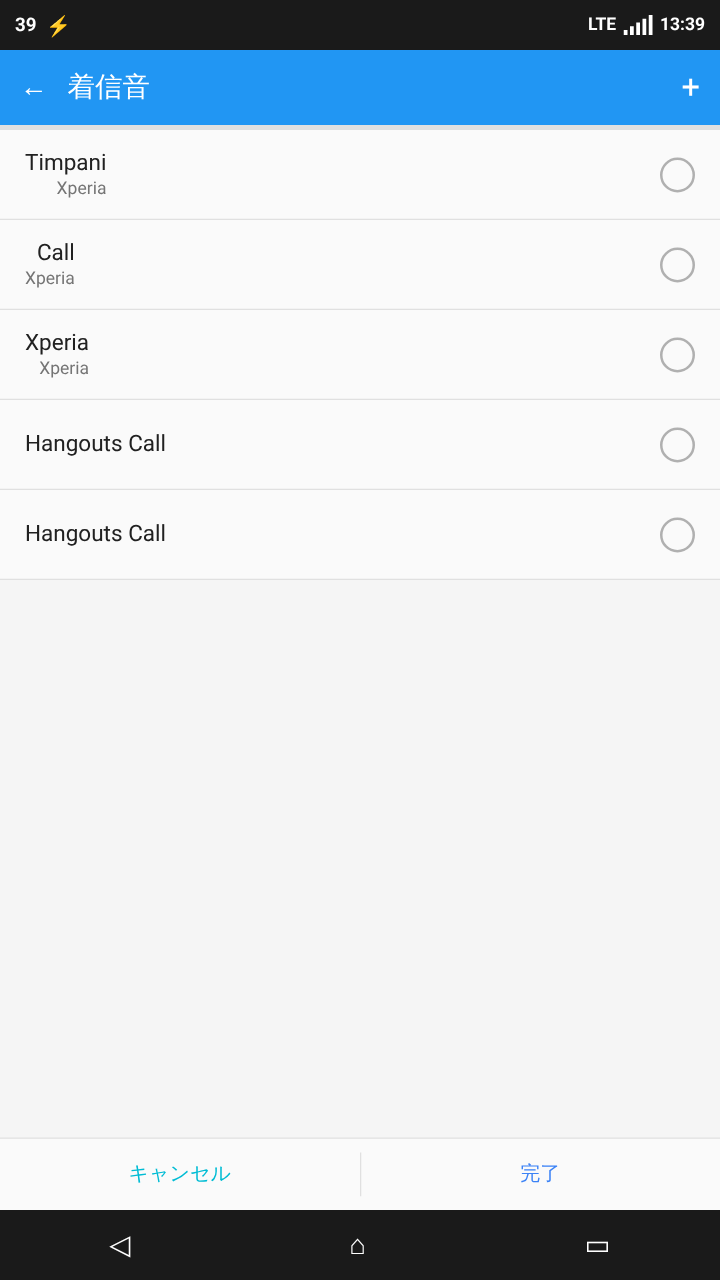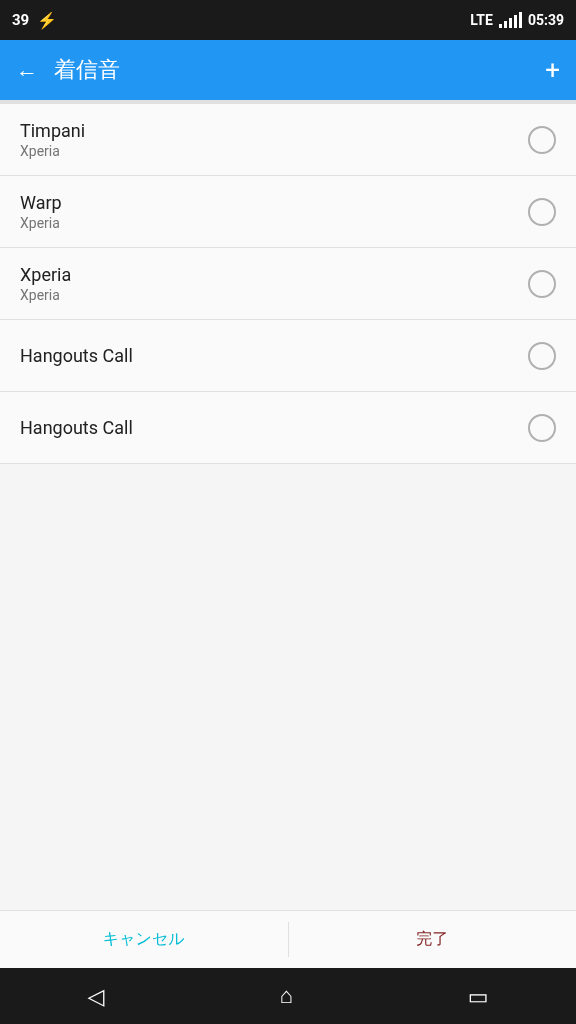--- a/index.html
+++ b/index.html
@@ -87,20 +87,21 @@
       display: flex;
       align-items: center;
       justify-content: space-between;
       border-bottom: 1px solid #e0e0e0;
       min-height: 72px;
     }
 
     .list-item-text {
       display: flex;
       flex-direction: column;
+      text-align: right;
     }
 
     .list-item-primary {
       font-size: 18px;
       color: #212121;
       font-weight: 400;
     }
 
     .list-item-secondary {
       font-size: 14px;
@@ -132,21 +133,21 @@
       align-items: center;
       justify-content: center;
       height: 100%;
       cursor: pointer;
       font-size: 16px;
     }
     .action-btn-cancel {
       color: #00BCD4;
     }
     .action-btn-confirm {
-      color: #7f1d1d;
+      color: #3b82f6;
     }
     .action-divider {
       width: 1px;
       height: 60%;
       background: #e0e0e0;
     }
 
     
     .nav-bar {
       background: #1a1a1a;
@@ -184,21 +185,21 @@
   </div>
   <div class="status-right">
     <span>LTE</span>
     <div class="signal-bars">
       <div class="bar" style="height:4px;"></div>
       <div class="bar" style="height:7px;"></div>
       <div class="bar" style="height:10px;"></div>
       <div class="bar" style="height:13px;"></div>
       <div class="bar" style="height:16px;"></div>
     </div>
-    <span>05:39</span>
+    <span>13:39</span>
   </div>
 </div>
 
 <div class="app-bar">
   <span class="app-bar-back">←</span>
   <span class="app-bar-title">着信音</span>
   <span class="app-bar-add">+</span>
 </div>
 
 <div class="header-divider"></div>
@@ -206,21 +207,21 @@
 <div class="list" id="ringtone-list">
 <div class="list-item">
       <div class="list-item-text">
         <span class="list-item-primary">Timpani</span>
         <span class="list-item-secondary">Xperia</span>
       </div>
       <div class="radio-circle"></div>
     </div>
     <div class="list-item">
       <div class="list-item-text">
-        <span class="list-item-primary">Warp</span>
+        <span class="list-item-primary">Call</span>
         <span class="list-item-secondary">Xperia</span>
       </div>
       <div class="radio-circle"></div>
     </div>
     <div class="list-item">
       <div class="list-item-text">
         <span class="list-item-primary">Xperia</span>
         <span class="list-item-secondary">Xperia</span>
       </div>
       <div class="radio-circle"></div>

